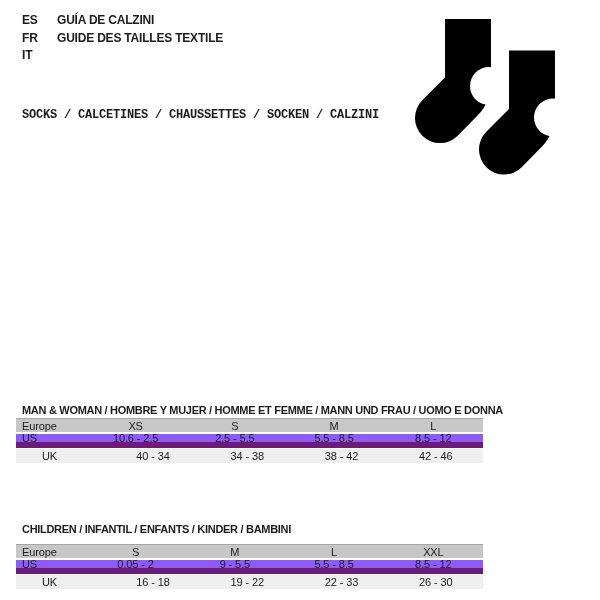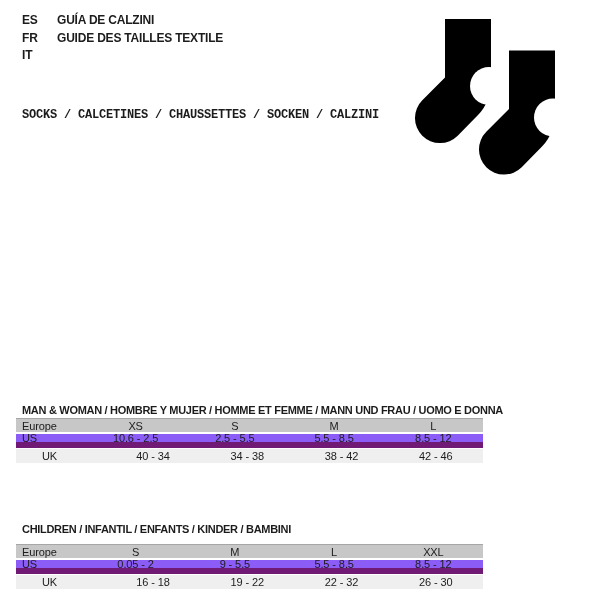--- a/index.html
+++ b/index.html
@@ -174,16 +174,16 @@
     <div class="cell-region">US</div>
     <div class="cell-val">0.05 - 2</div>
     <div class="cell-val">9 - 5.5</div>
     <div class="cell-val">5.5 - 8.5</div>
     <div class="cell-val">8.5 - 12</div>
   </div>
   <div class="t-row row-uk">
     <div class="cell-region">UK</div>
     <div class="cell-val">16 - 18</div>
     <div class="cell-val">19 - 22</div>
-    <div class="cell-val">22 - 32</div>
+    <div class="cell-val">22 - 33</div>
     <div class="cell-val">26 - 30</div>
   </div>
 </section>
 
 </body></html>

